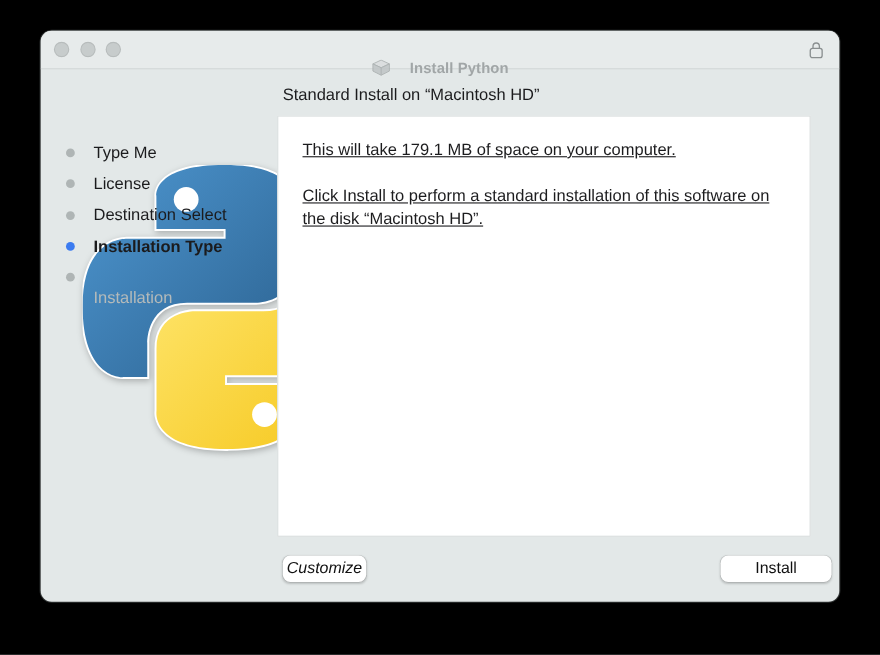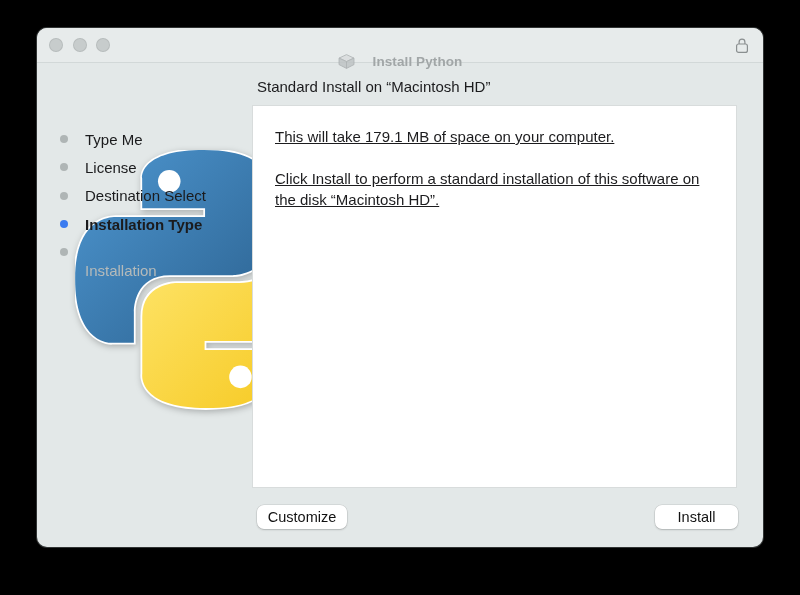--- a/index.html
+++ b/index.html
@@ -147,23 +147,23 @@
     box-shadow: 0 0 0 0.5px rgba(0,0,0,0.12), 0 1px 2px rgba(0,0,0,0.18);
     font-family: "Liberation Sans", sans-serif;
     font-size: 14.5px;
     color: #111;
     display: flex;
     align-items: center;
     justify-content: center;
     z-index: 5;
     padding: 0;
   }
-  .btn-customize { left: 220px; top: 477px; width: 90px; }
+  .btn-customize { left: 220px; top: 477px; width: 76px; font-style: italic; }
   .btn-goback    { left: 529px; top: 477px; width: 82px; }
-  .btn-install   { left: 618px; top: 477px; width: 83px; }
+  .btn-install   { left: 618px; top: 477px; width: 101px; }
 </style>
 </head>
 <body>
 
 <div class="stage">
   <div class="window">
 
     <div class="titlebar">
       <div class="traffic">
         <span class="dot"></span>

